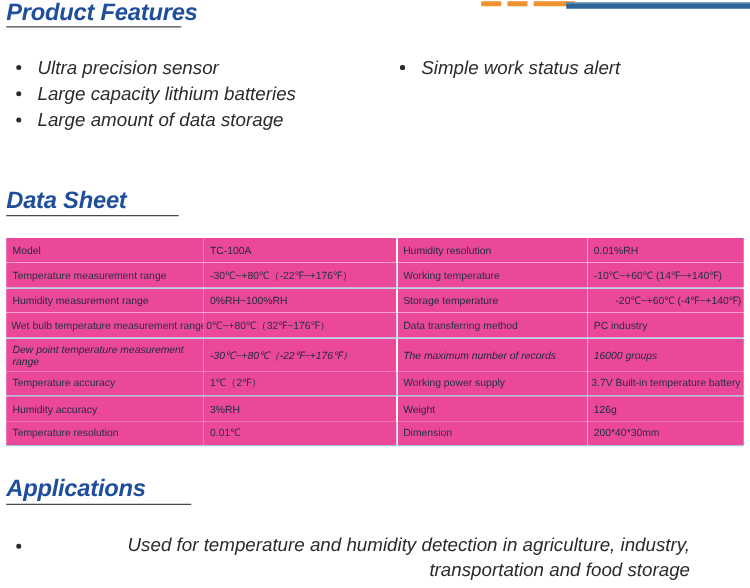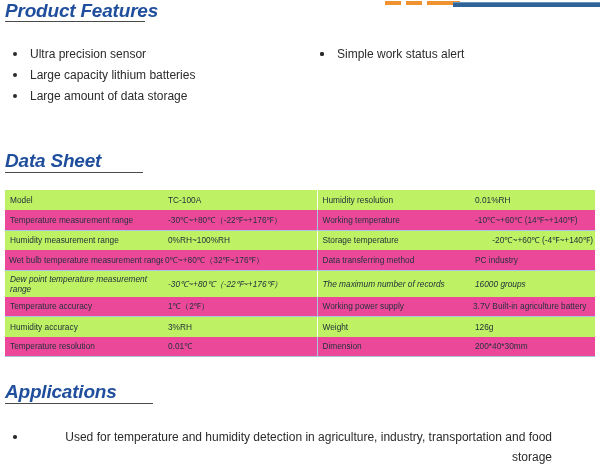--- a/index.html
+++ b/index.html
@@ -34,21 +34,22 @@
     font-size: 19px;
     letter-spacing: -0.2px;
     white-space: nowrap;
   }
   .hrule { position: absolute; height: 1px; background: #4a4a4a; }
 
   
   .blist { position: absolute; }
   .bitem {
     position: relative;
-    font-size: 12px;
+    font-style: italic;
+    font-size: 15px;
     color: #2b2b2b;
     line-height: 21px;
     padding-left: 18px;
     white-space: nowrap;
   }
   .bitem .dot {
     position: absolute; left: 1px; top: 8px;
     width: 4px; height: 4px; border-radius: 50%;
     background: #2b2b2b;
   }
@@ -65,21 +66,21 @@
   #spec-table td {
     font-size: 8.3px;
     color: #24323f;
     padding: 3px 5px 3px 5px;
     height: 20px;
     vertical-align: middle;
     line-height: 10px;
     border: none;
     overflow: hidden;
   }
-  #spec-table tr.band td { background: #bef264; color: #1d2b38; }
+  #spec-table tr.band td { background: #ec4899; color: #1d2b38; }
   #spec-table tr.plain td { background: #ec4899; }
   #spec-table tr.plain td.k,
   #spec-table tr.plain td.v { border-bottom: 1px solid #a9c5de; }
   #spec-table tr.plain td.sep3 { border-left: 1px solid #a9c5de; }
   #spec-table td.sep3 { border-left: 1px solid #ffffff; }
   #spec-table tr.plain td.sep3 { border-left: 1px solid #a9c5de; }
   #spec-table col.c1 { width: 158px; }
   #spec-table col.c2 { width: 154px; }
   #spec-table col.c3 { width: 153px; }
   #spec-table col.c4 { width: 125px; }
@@ -164,21 +165,21 @@
       <tr class="band tall">
         <td class="k">Dew point temperature measurement range</td>
         <td class="v nowr">-30℃~+80℃（-22℉~+176℉）</td>
         <td class="k sep3">The maximum number of records</td>
         <td class="v">16000 groups</td>
       </tr>
       <tr class="plain">
         <td class="k">Temperature accuracy</td>
         <td class="v">1℃（2℉）</td>
         <td class="k sep3">Working power supply</td>
-        <td class="v nowr" style="padding-left:3px;">3.7V Built-in agriculture battery</td>
+        <td class="v nowr" style="padding-left:3px;">3.7V Built-in temperature battery</td>
       </tr>
       <tr class="band">
         <td class="k">Humidity accuracy</td>
         <td class="v">3%RH</td>
         <td class="k sep3">Weight</td>
         <td class="v">126g</td>
       </tr>
       <tr class="plain">
         <td class="k">Temperature resolution</td>
         <td class="v">0.01℃</td>

